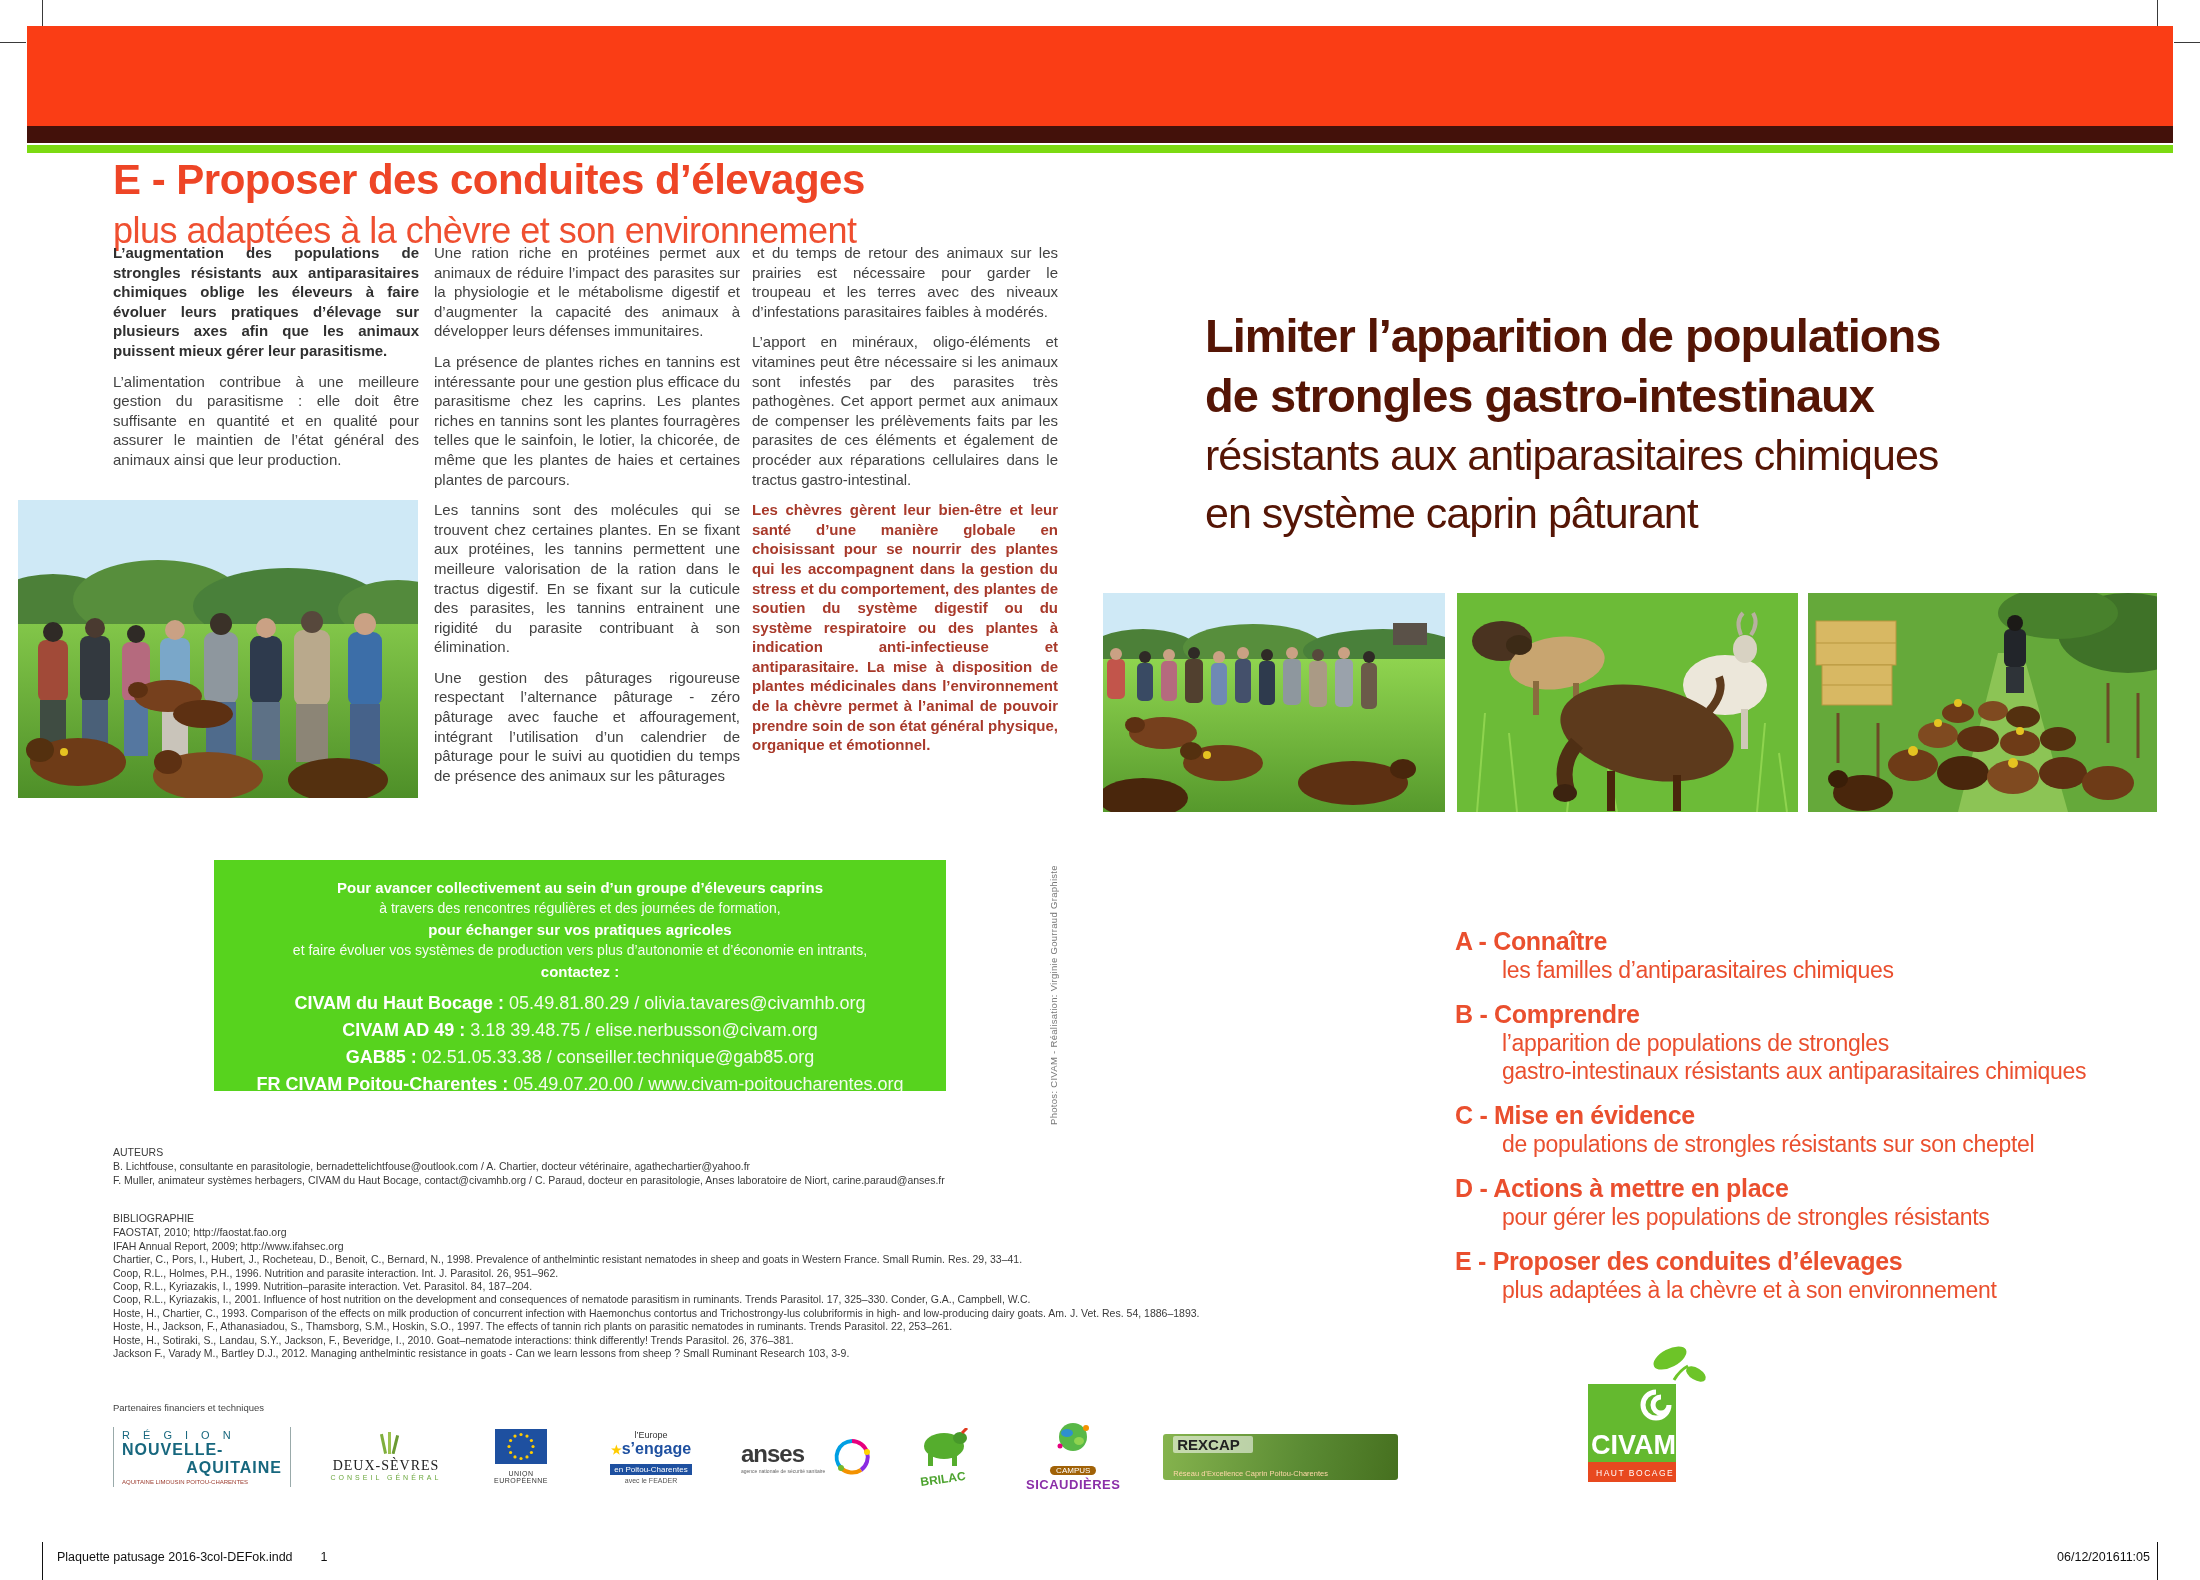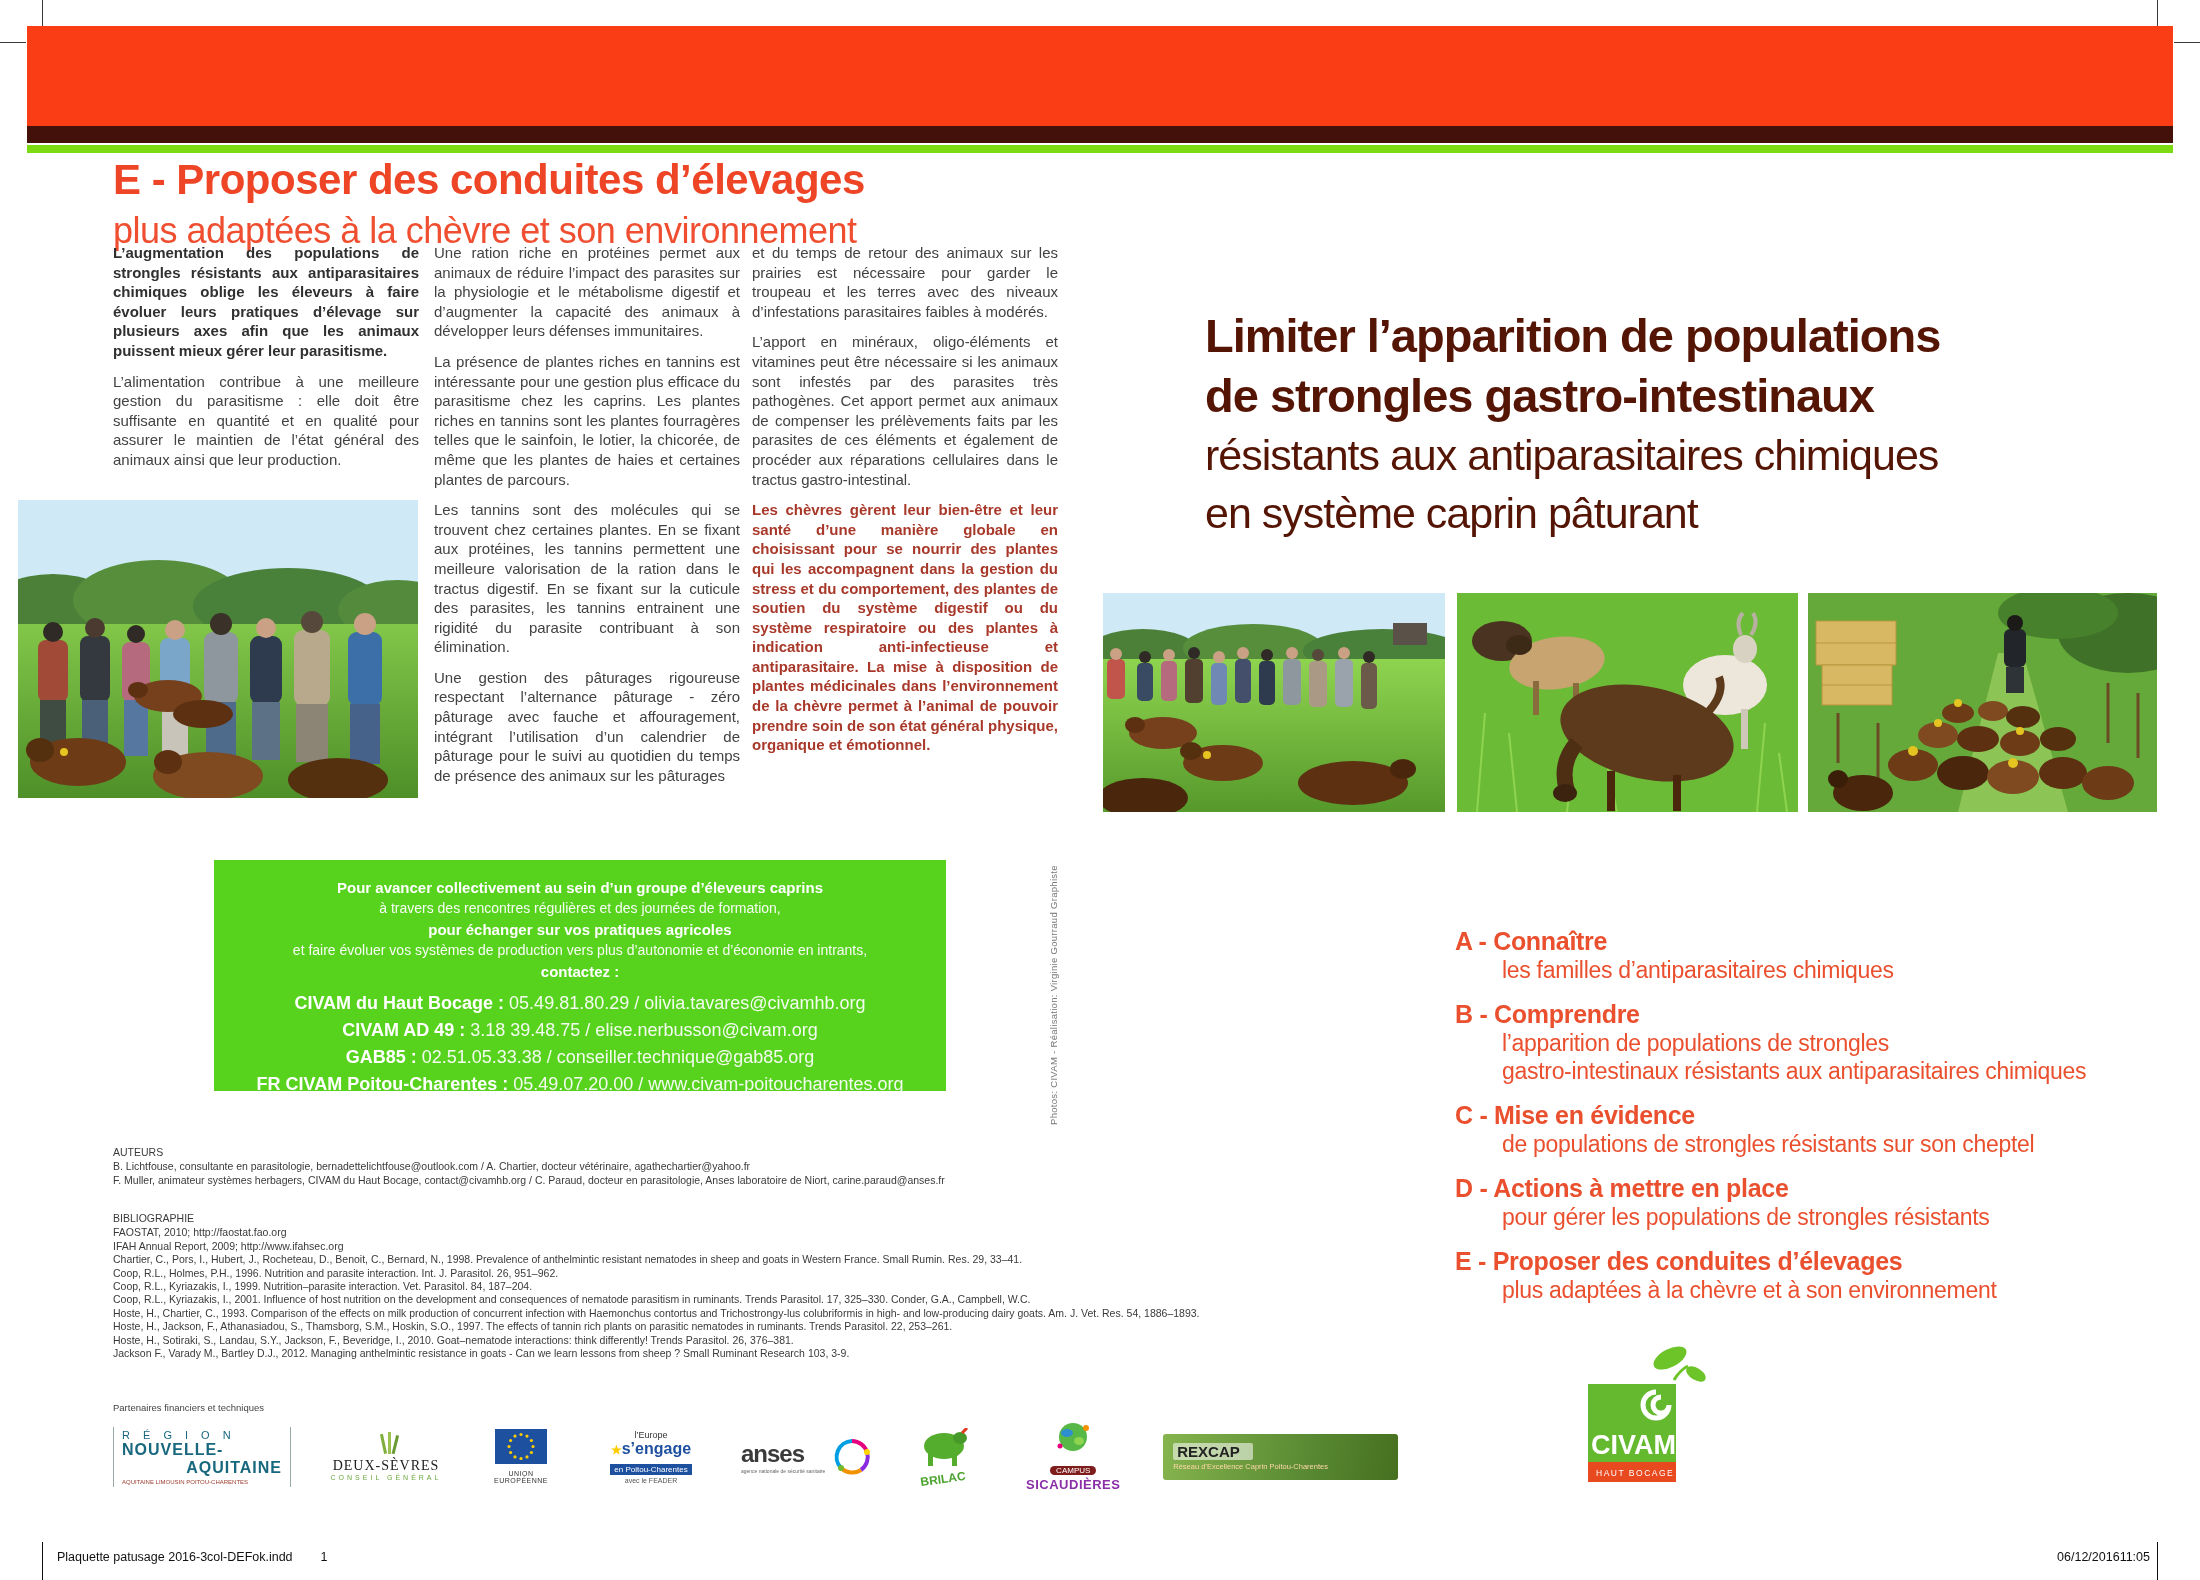--- a/index.html
+++ b/index.html
@@ -77,24 +77,24 @@
   .eu2{font-size:16px;font-weight:700;color:#1e50a0;}
   .eu2 .star{color:#ffcc00;font-size:12px;}
   .eu3{font-size:8px;color:#fff;background:#1e50a0;padding:1px 4px;display:inline-block;}
   .eu4{font-size:7px;color:#555;margin-top:1px;}
   .logo-anses{display:flex;align-items:center;gap:6px;}
   .an1{font-size:24px;font-weight:700;color:#3a3a3a;letter-spacing:-1px;}
   .an2{font-size:5px;color:#666;}
   .logo-brilac{width:80px;text-align:center;}
   .br1{font-size:12px;font-weight:700;color:#4da32f;transform:rotate(-8deg);}
   .logo-sicaud{width:120px;text-align:center;}
-  .si1{font-size:8px;color:#fff;background:#7f1d1d;display:inline-block;padding:0 6px;border-radius:6px;}
+  .si1{font-size:8px;color:#fff;background:#a16207;display:inline-block;padding:0 6px;border-radius:6px;}
   .si2{font-size:13px;font-weight:700;color:#8b2fa8;letter-spacing:.5px;}
   .logo-rexcap{width:235px;height:46px;background:linear-gradient(100deg,#86b44e,#5a8a33 60%,#46701f);
-               border-radius:3px;display:flex;flex-direction:column;justify-content:center;padding:2px 10px;box-sizing:border-box;}
+               border-radius:3px;display:flex;flex-direction:column;justify-content:space-between;padding:2px 10px;box-sizing:border-box;}
   .rx1{font-size:15px;font-weight:700;color:#222;background:rgba(255,255,255,.55);display:inline-block;width:72px;padding:0 4px;border-radius:2px;}
   .rx2{font-size:7.5px;color:#ffd9a8;margin-top:2px;}
 
   
   .rp-title{left:1205px;top:306px;color:#551505;letter-spacing:-1px;}
   .rp-title .b{font-size:47px;font-weight:700;line-height:60px;}
   .rp-title .l{font-size:43px;font-weight:300;line-height:58px;}
 
   .toc{left:1455px;top:926px;color:#ea4f2e;}
   .toc-item{margin-bottom:15px;}

